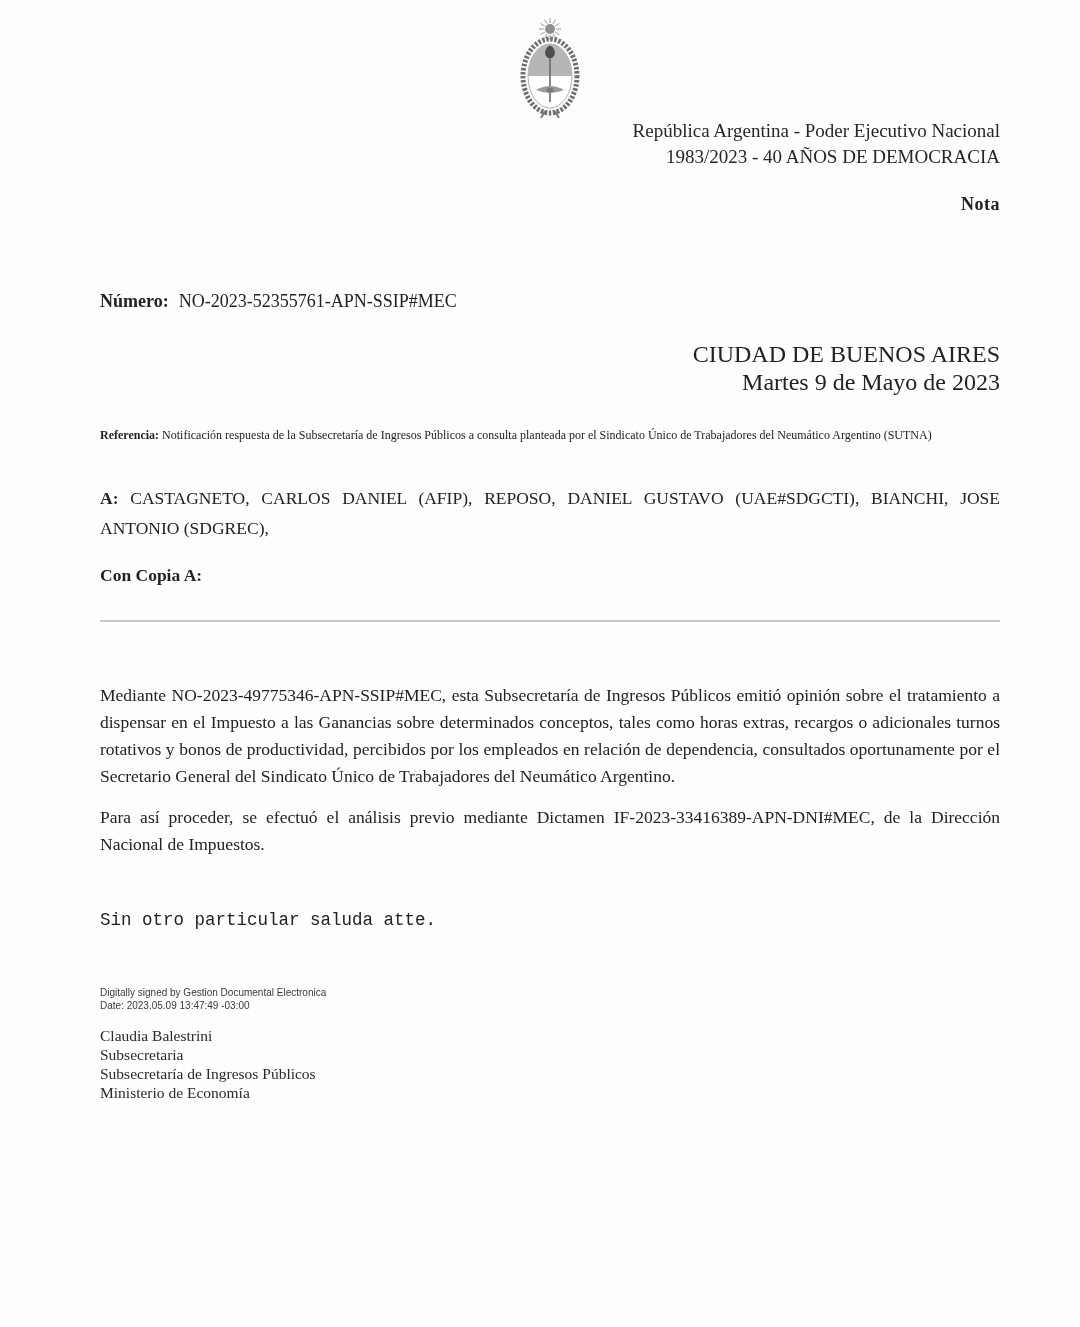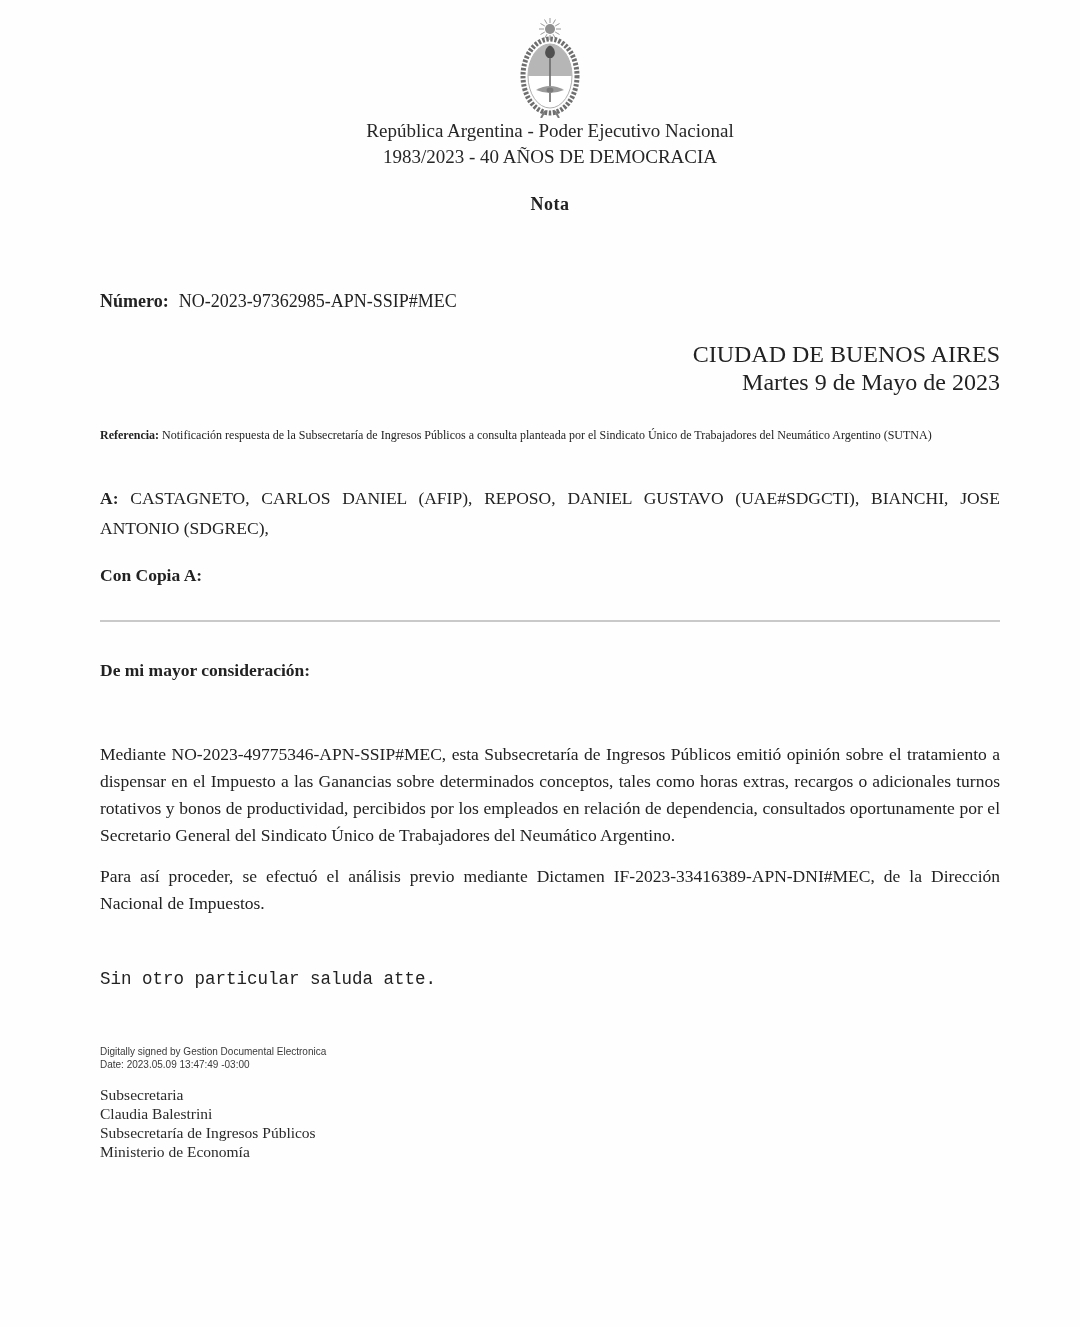--- a/index.html
+++ b/index.html
@@ -7,21 +7,21 @@
     position: relative;
     width: 1080px;
     height: 1327px;
     box-sizing: border-box;
     padding: 16px 80px 0 100px;
     background: #fefefe;
     color: #222222;
     font-family: "Liberation Serif", serif;
     overflow: hidden;
   }
-  .doc-header { text-align: center; }
+  .doc-header { text-align: right; }
   .coa { display: block; margin: 0 auto; width: 76px; height: 102px; }
   .h-line { font-size: 19px; line-height: 26px; color: #262626; }
   .doc-type { font-weight: bold; font-size: 18px; margin-top: 24px; letter-spacing: 0.5px; }
   p { margin: 0; }
   .b { font-weight: bold; }
   .justify { text-align: justify; }
   .numero-line { margin-top: 76px; font-size: 18px; }
   .numero-line .b { margin-right: 10px; }
   .place-date { text-align: right; margin-top: 28px; font-size: 24px; line-height: 28px; }
   .ref { margin-top: 24px; font-size: 12px; line-height: 31px; }
@@ -87,21 +87,21 @@
         <line x1="33" y1="95" x2="29" y2="102"></line>
         <line x1="43" y1="95" x2="47" y2="102"></line>
       </g>
     </svg>
     <div class="h-line">República Argentina - Poder Ejecutivo Nacional</div>
     <div class="h-line">1983/2023 - 40 AÑOS DE DEMOCRACIA</div>
     <div class="doc-type">Nota</div>
   </header>
 
   <p class="numero-line">
-    <span class="b">Número:</span><span>NO-2023-97362985-APN-SSIP#MEC</span>
+    <span class="b">Número:</span><span>NO-2023-52355761-APN-SSIP#MEC</span>
   </p>
 
   <div class="place-date">
     <div>CIUDAD DE BUENOS AIRES</div>
     <div>Martes 9 de Mayo de 2023</div>
   </div>
 
   <p class="ref justify">
     <span class="b">Referencia:</span>
     <span>Notificación respuesta de la Subsecretaría de Ingresos Públicos a consulta planteada por el Sindicato Único de Trabajadores del Neumático Argentino (SUTNA)</span>
@@ -109,32 +109,31 @@
 
   <p class="to justify">
     <span class="b">A:</span>
     <span>CASTAGNETO, CARLOS DANIEL (AFIP), REPOSO, DANIEL GUSTAVO (UAE#SDGCTI), BIANCHI, JOSE ANTONIO (SDGREC),</span>
   </p>
 
   <p class="cc b">Con Copia A:</p>
 
   <hr class="divider">
 
-  <p class="salutation b">De mi mayor consideración:</p>
 
   <p class="body-p justify p-first">Mediante NO-2023-49775346-APN-SSIP#MEC, esta Subsecretaría de Ingresos Públicos emitió opinión sobre el tratamiento a dispensar en el Impuesto a las Ganancias sobre determinados conceptos, tales como horas extras, recargos o adicionales turnos rotativos y bonos de productividad, percibidos por los empleados en relación de dependencia, consultados oportunamente por el Secretario General del Sindicato Único de Trabajadores del Neumático Argentino.</p>
   <p class="body-p justify">Para así proceder, se efectuó el análisis previo mediante Dictamen IF-2023-33416389-APN-DNI#MEC, de la Dirección Nacional de Impuestos.</p>
 
   <p class="closing">Sin otro particular saluda atte.</p>
 
   <div class="digital-sig">
     <div>Digitally signed by Gestion Documental Electronica</div>
     <div>Date: 2023.05.09 13:47:49 -03:00</div>
   </div>
 
   <div class="signer">
+    <div>Claudia Balestrini</div>
     <div>Subsecretaria</div>
-    <div>Claudia Balestrini</div>
     <div>Subsecretaría de Ingresos Públicos</div>
     <div>Ministerio de Economía</div>
   </div>
 
 </div>
 
 </body></html>

